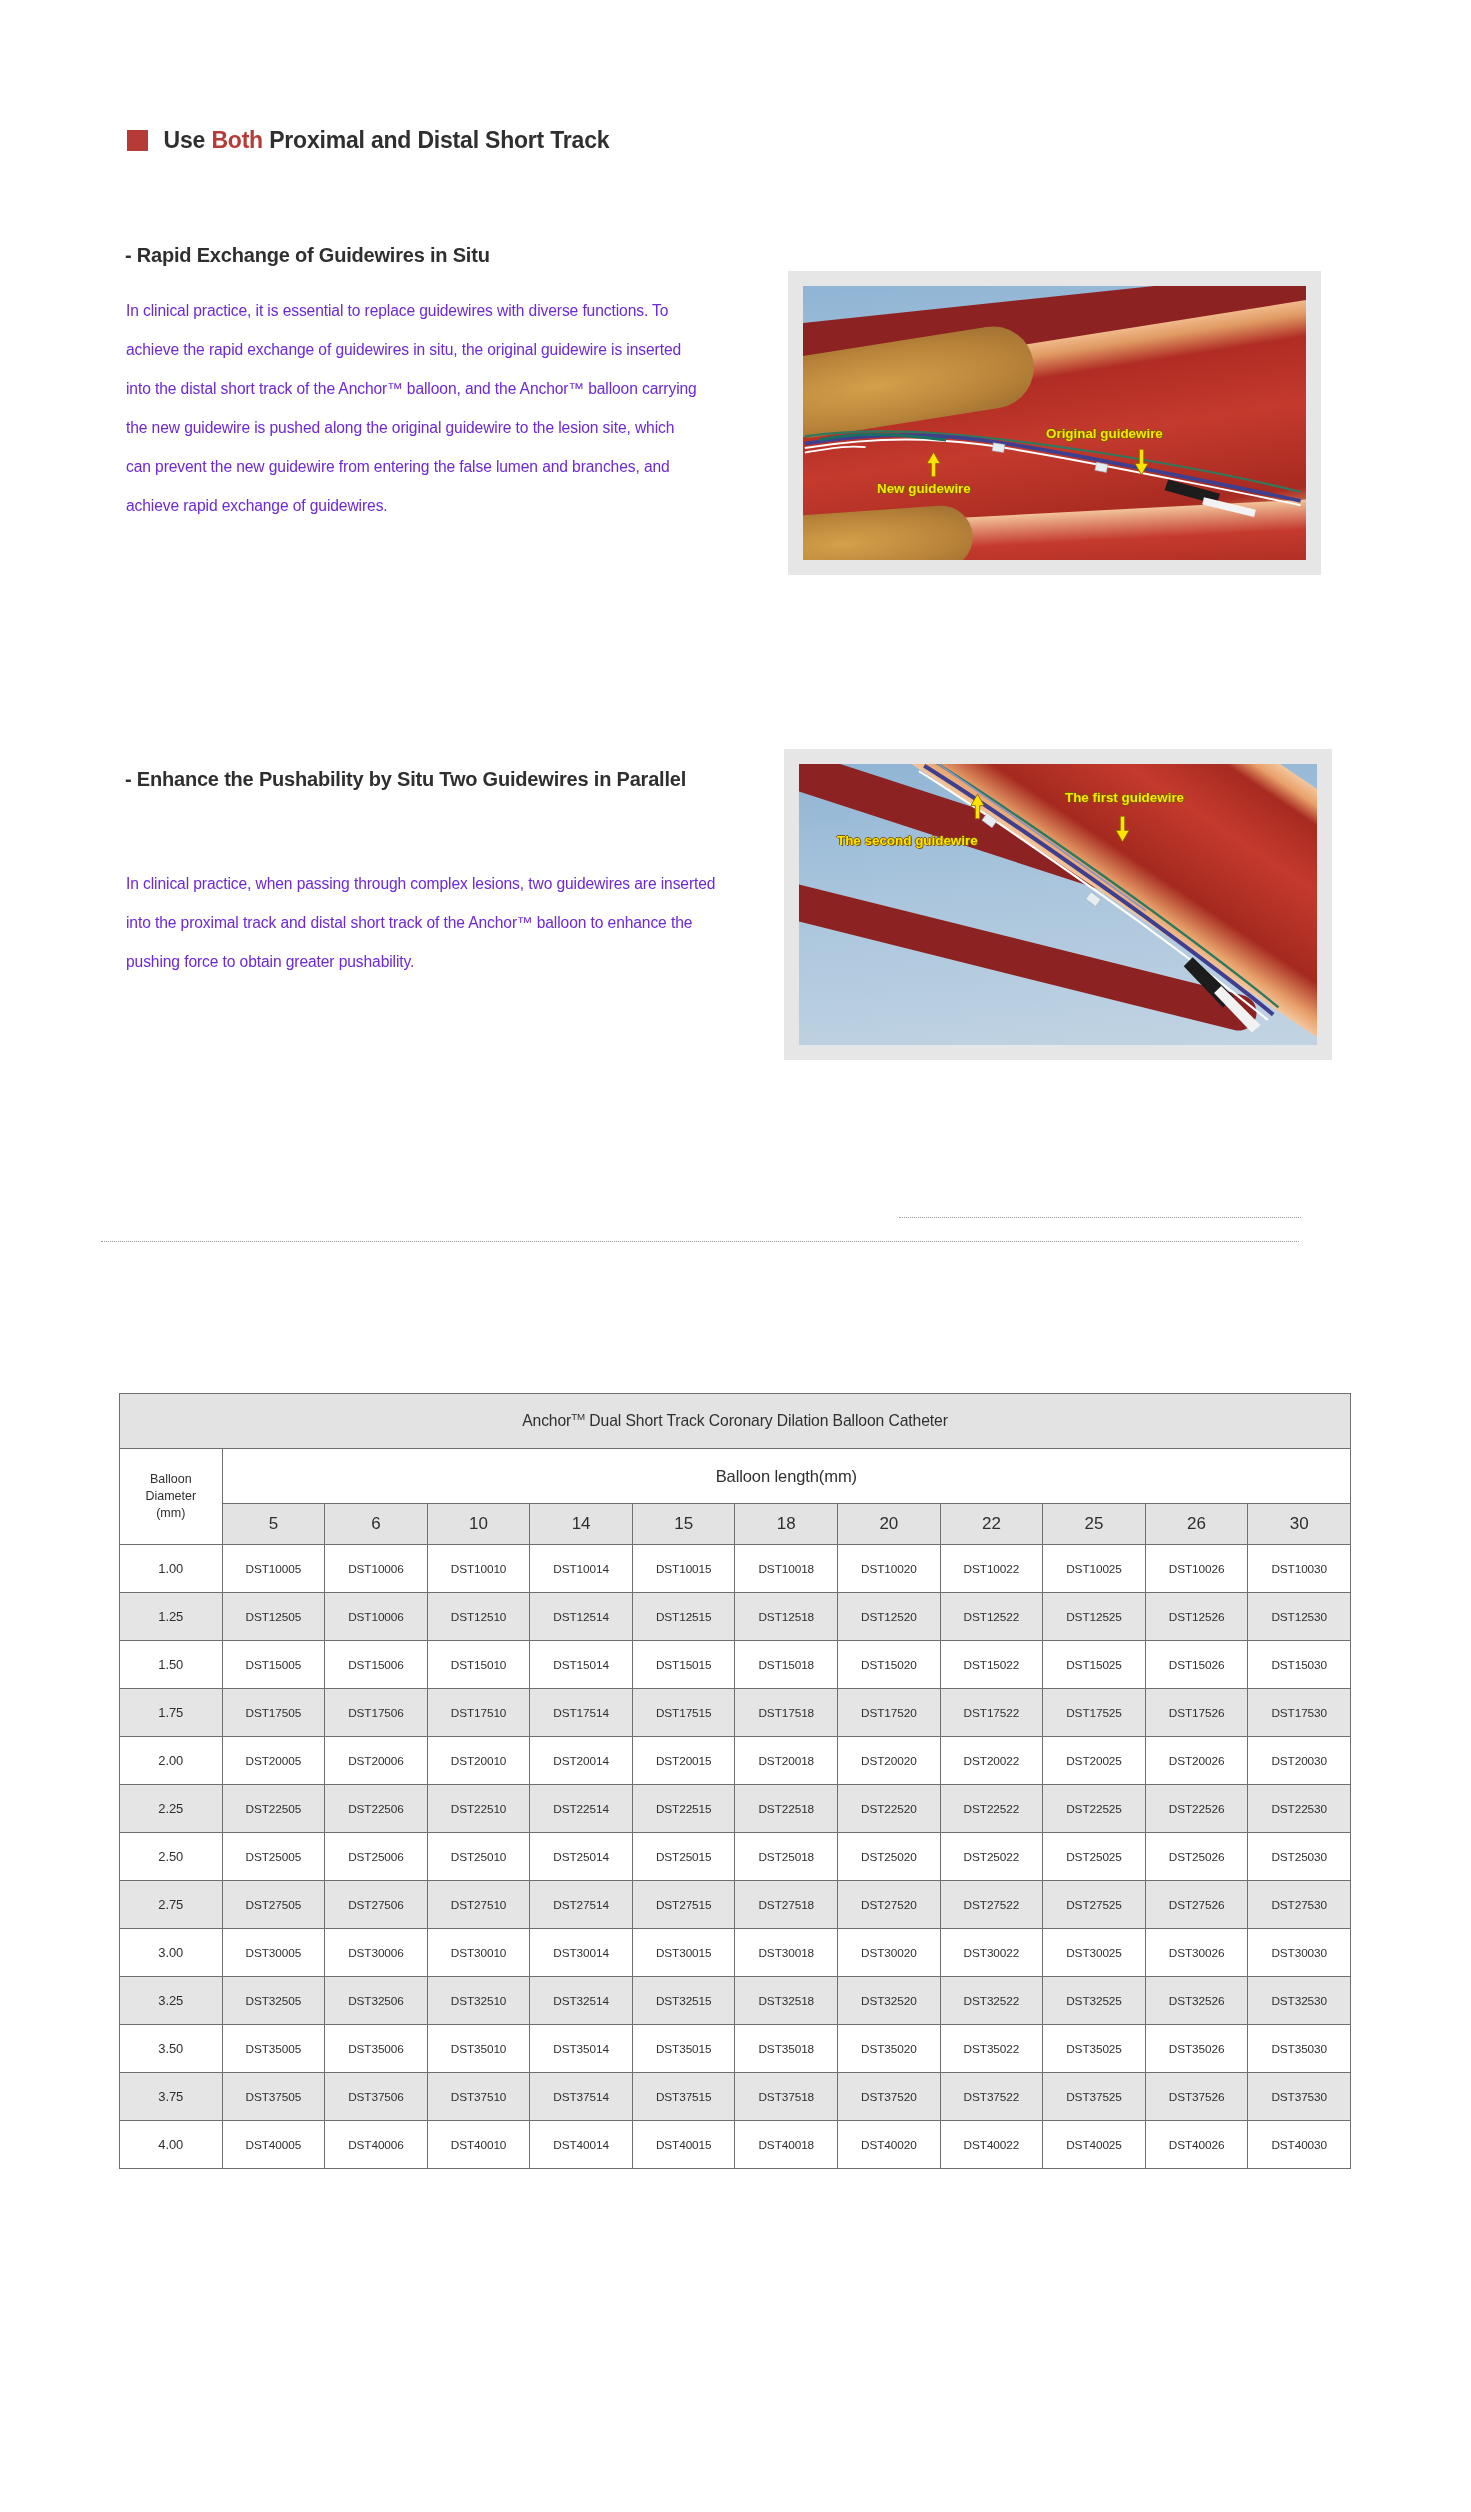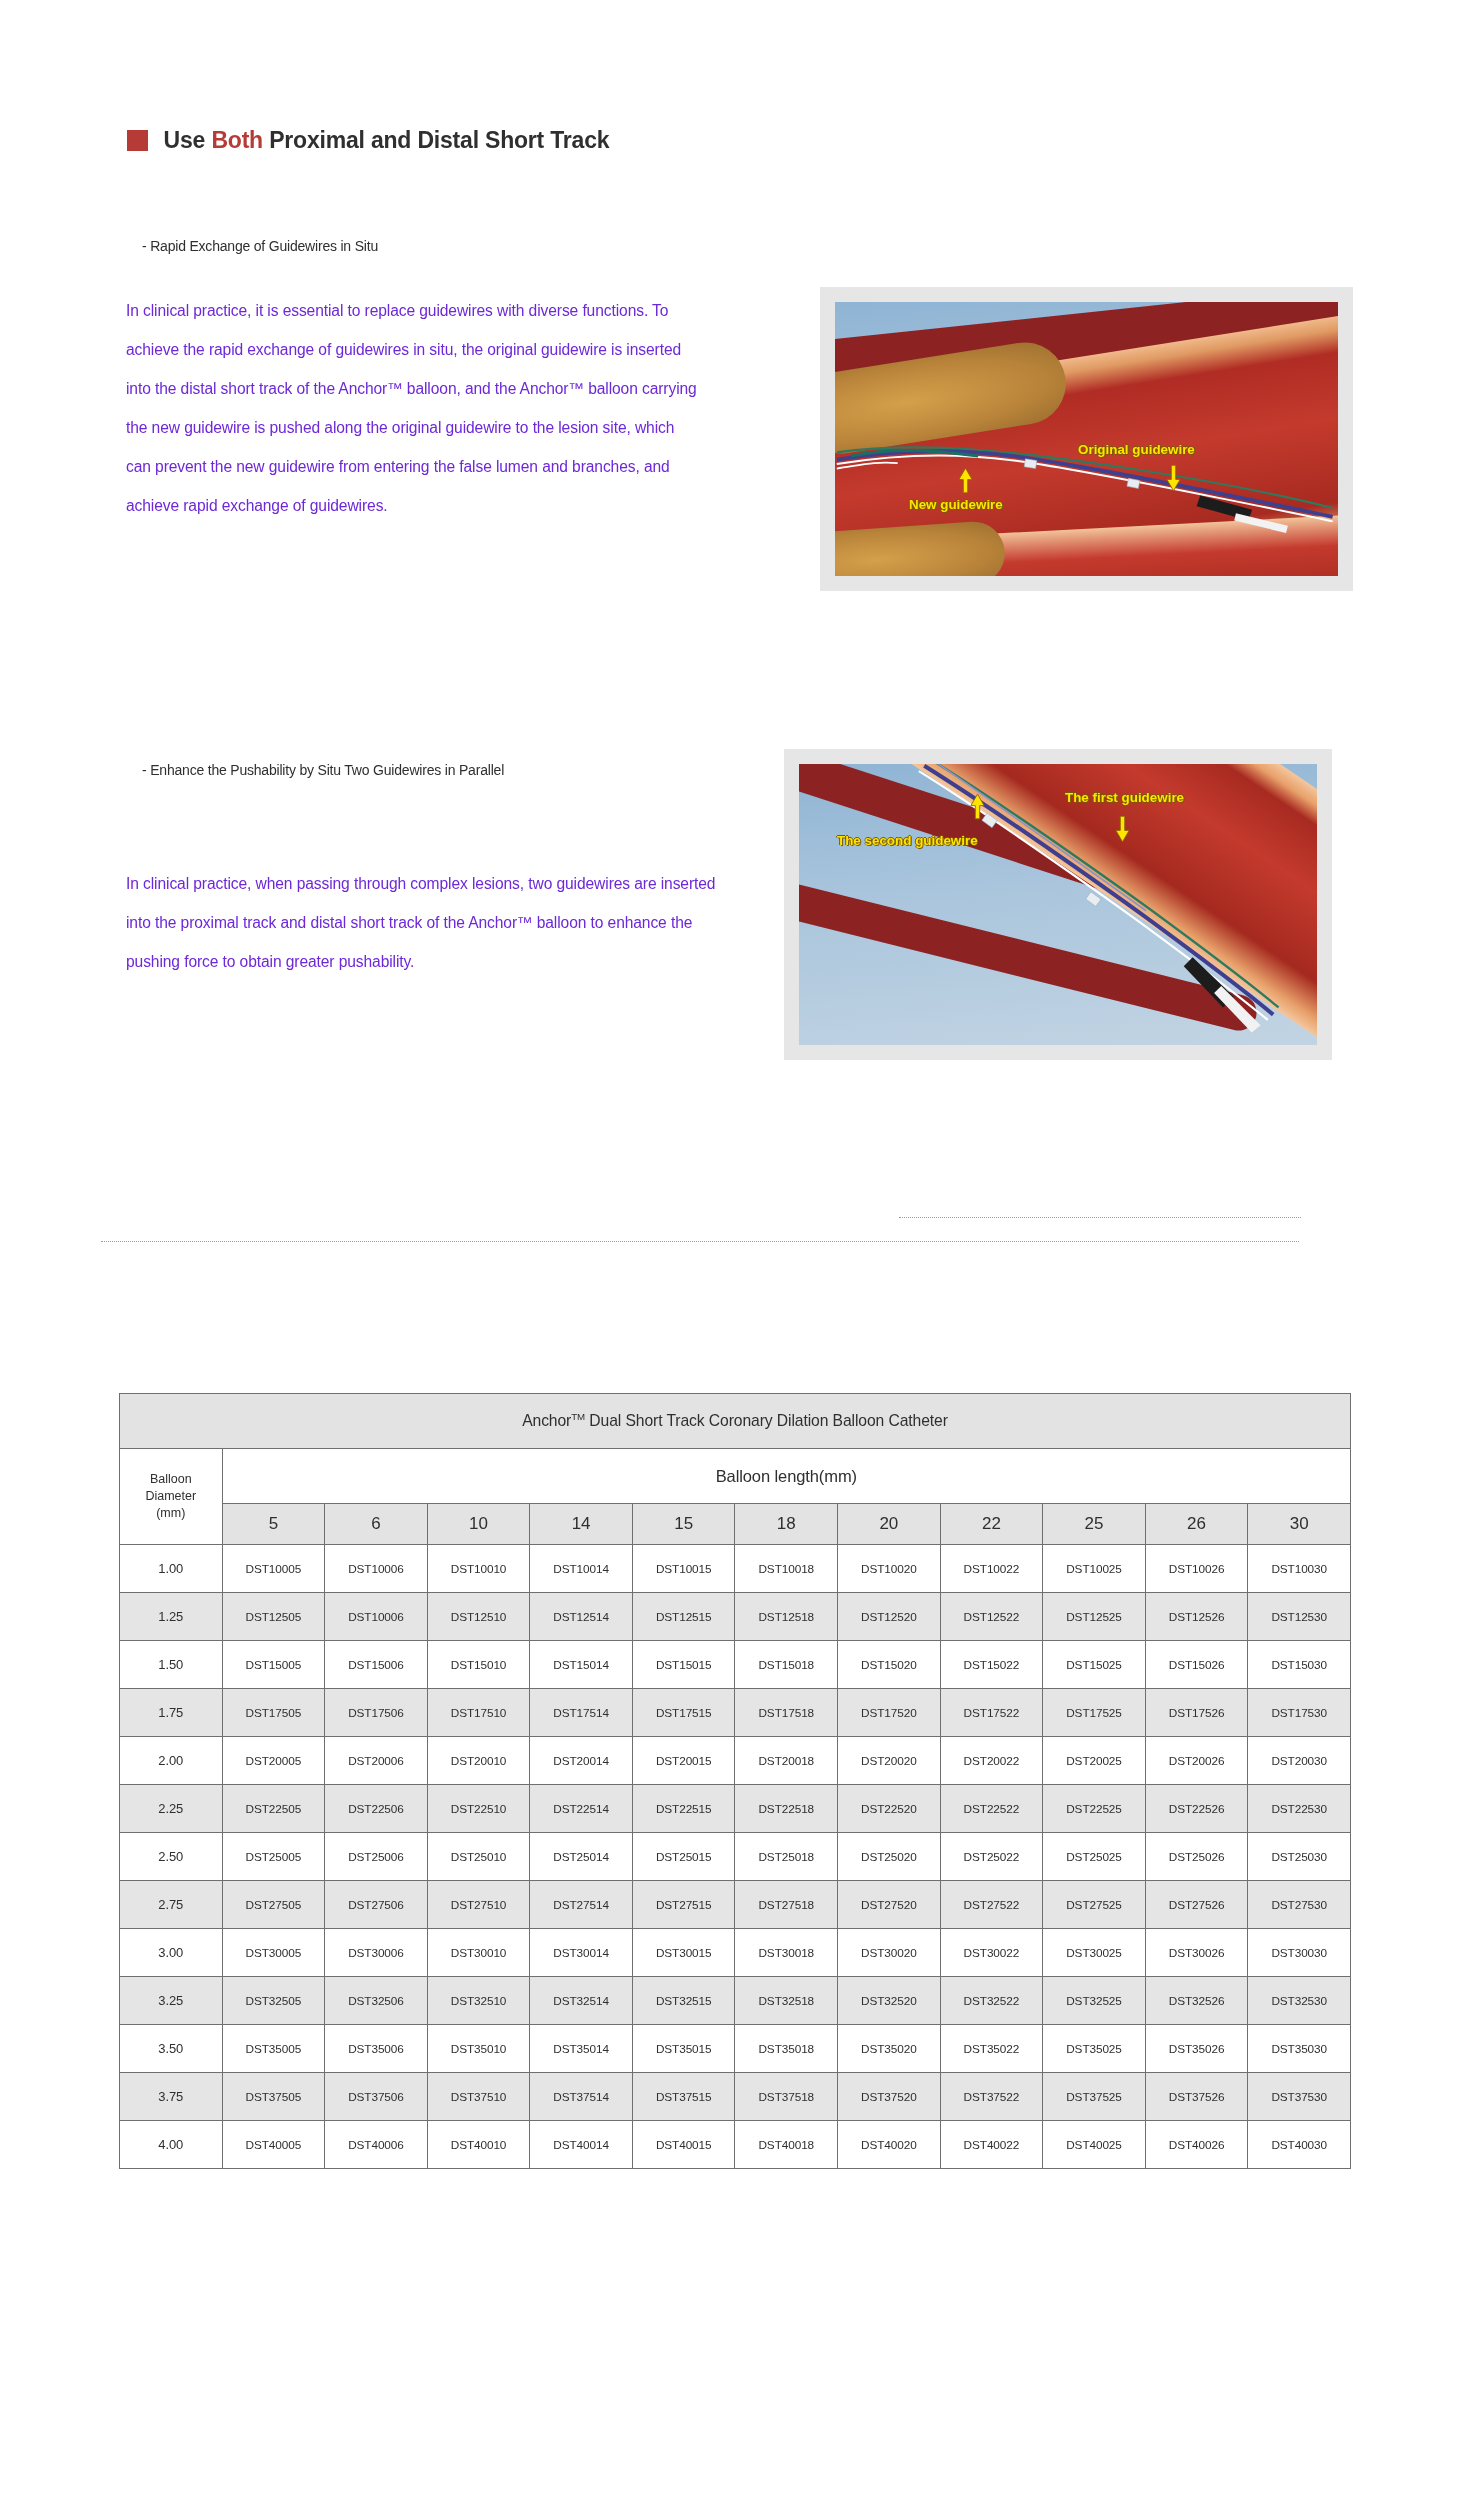--- a/index.html
+++ b/index.html
@@ -35,26 +35,25 @@
     height: 20.6px;
     background: #b63a35;
     display: inline-block;
     flex: none;
   }
   .accent-red { color: #b63a35; }
 
   
   .sub-heading {
     position: absolute;
-    font-size: 14px;
-    font-weight: normal;
+    font-size: 20px;
+    font-weight: bold;
     color: #2f2f2f;
     letter-spacing: -0.2px;
     line-height: 1.33;
-    margin-left: 17px;
   }
   #sub-heading-1 { left: 125px; top: 225px; white-space: nowrap; }
   #sub-heading-2 { left: 125px; top: 749px; width: 590px; }
 
   
   .body-para {
     position: absolute;
     font-size: 15.6px;
     line-height: 39px;
     color: #6d28d9;
@@ -62,21 +61,21 @@
   }
   #para-1 { left: 126px; top: 275px; width: 572px; }
   #para-2 { left: 126px; top: 848px; width: 617px; }
 
   
   .img-frame {
     position: absolute;
     background: #e6e6e6;
     padding: 15px;
   }
-  #img-frame-1 { left: 820px; top: 271px; width: 533px; height: 304px; margin-top: 16px; }
+  #img-frame-1 { left: 788px; top: 271px; width: 533px; height: 304px; }
   #img-frame-2 { left: 784px; top: 749px; width: 548px; height: 311px; }
 
   .vessel-art {
     position: relative;
     width: 100%;
     height: 100%;
     overflow: hidden;
     background: linear-gradient(175deg, #8fb4d4 0%, #a8c4dc 40%, #c2d4e3 100%);
   }
 

